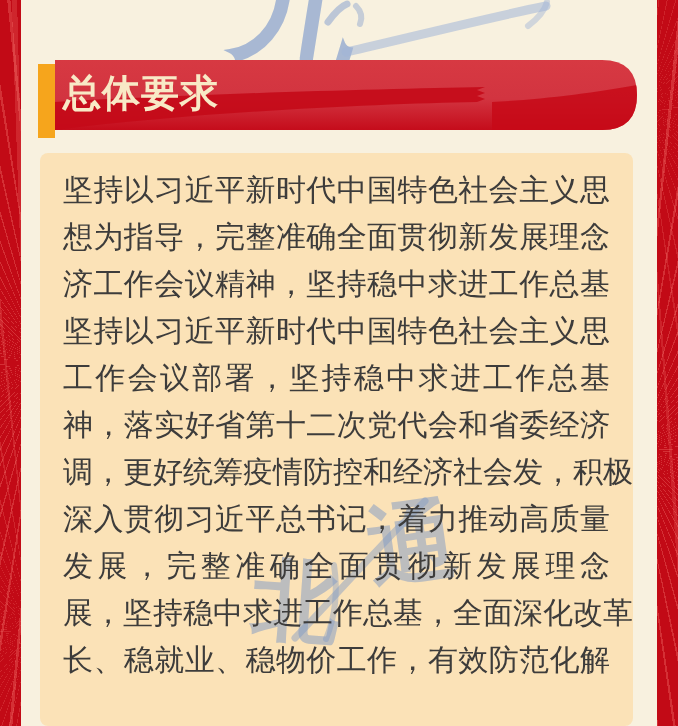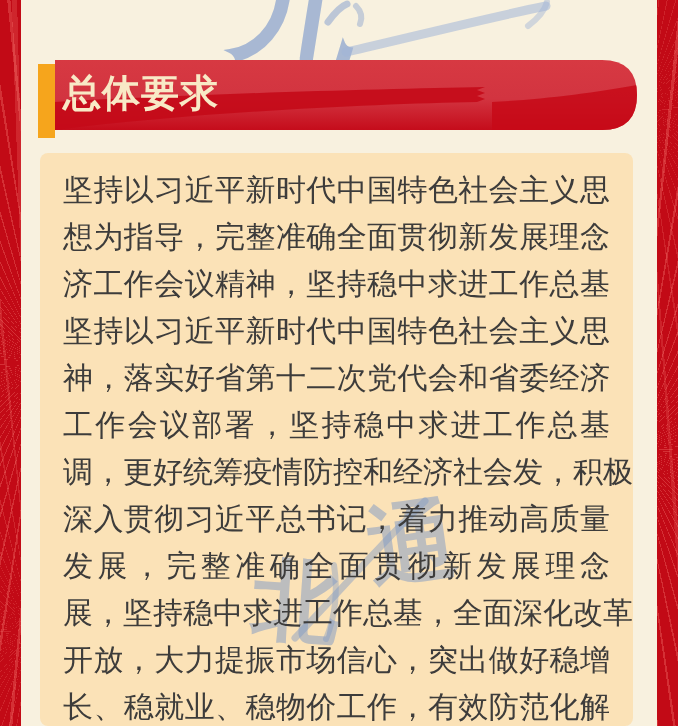--- a/index.html
+++ b/index.html
@@ -157,25 +157,24 @@
         <path d="M85,165 C130,118 170,72 215,28" fill="none" stroke="rgba(126,152,198,0.45)" stroke-width="7" stroke-linecap="round"></path>
         <path d="M124,92 q 6,40 -8,74" fill="none" stroke="rgba(126,152,198,0.40)" stroke-width="6" stroke-linecap="round"></path>
       </svg>
     </div>
 
     <div class="content-text">
       <div class="text-line">坚持以习近平新时代中国特色社会主义思</div>
       <div class="text-line">想为指导，完整准确全面贯彻新发展理念</div>
       <div class="text-line">济工作会议精神，坚持稳中求进工作总基</div>
       <div class="text-line">坚持以习近平新时代中国特色社会主义思</div>
+      <div class="text-line">工作会议部署，坚持稳中求进工作总基</div>
       <div class="text-line">神，落实好省第十二次党代会和省委经济</div>
-      <div class="text-line">工作会议部署，坚持稳中求进工作总基</div>
       <div class="text-line">调，更好统筹疫情防控和经济社会发，积极</div>
       <div class="text-line">深入贯彻习近平总书记，着力推动高质量</div>
       <div class="text-line">发展，完整准确全面贯彻新发展理念</div>
       <div class="text-line">展，坚持稳中求进工作总基，全面深化改革</div>
-      <div class="text-line">开放，大力提振市场信心，突出做好稳增</div>
       <div class="text-line">长、稳就业、稳物价工作，有效防范化解</div>
     </div>
 
   </div>
 
 </div>
 
 </body></html>

